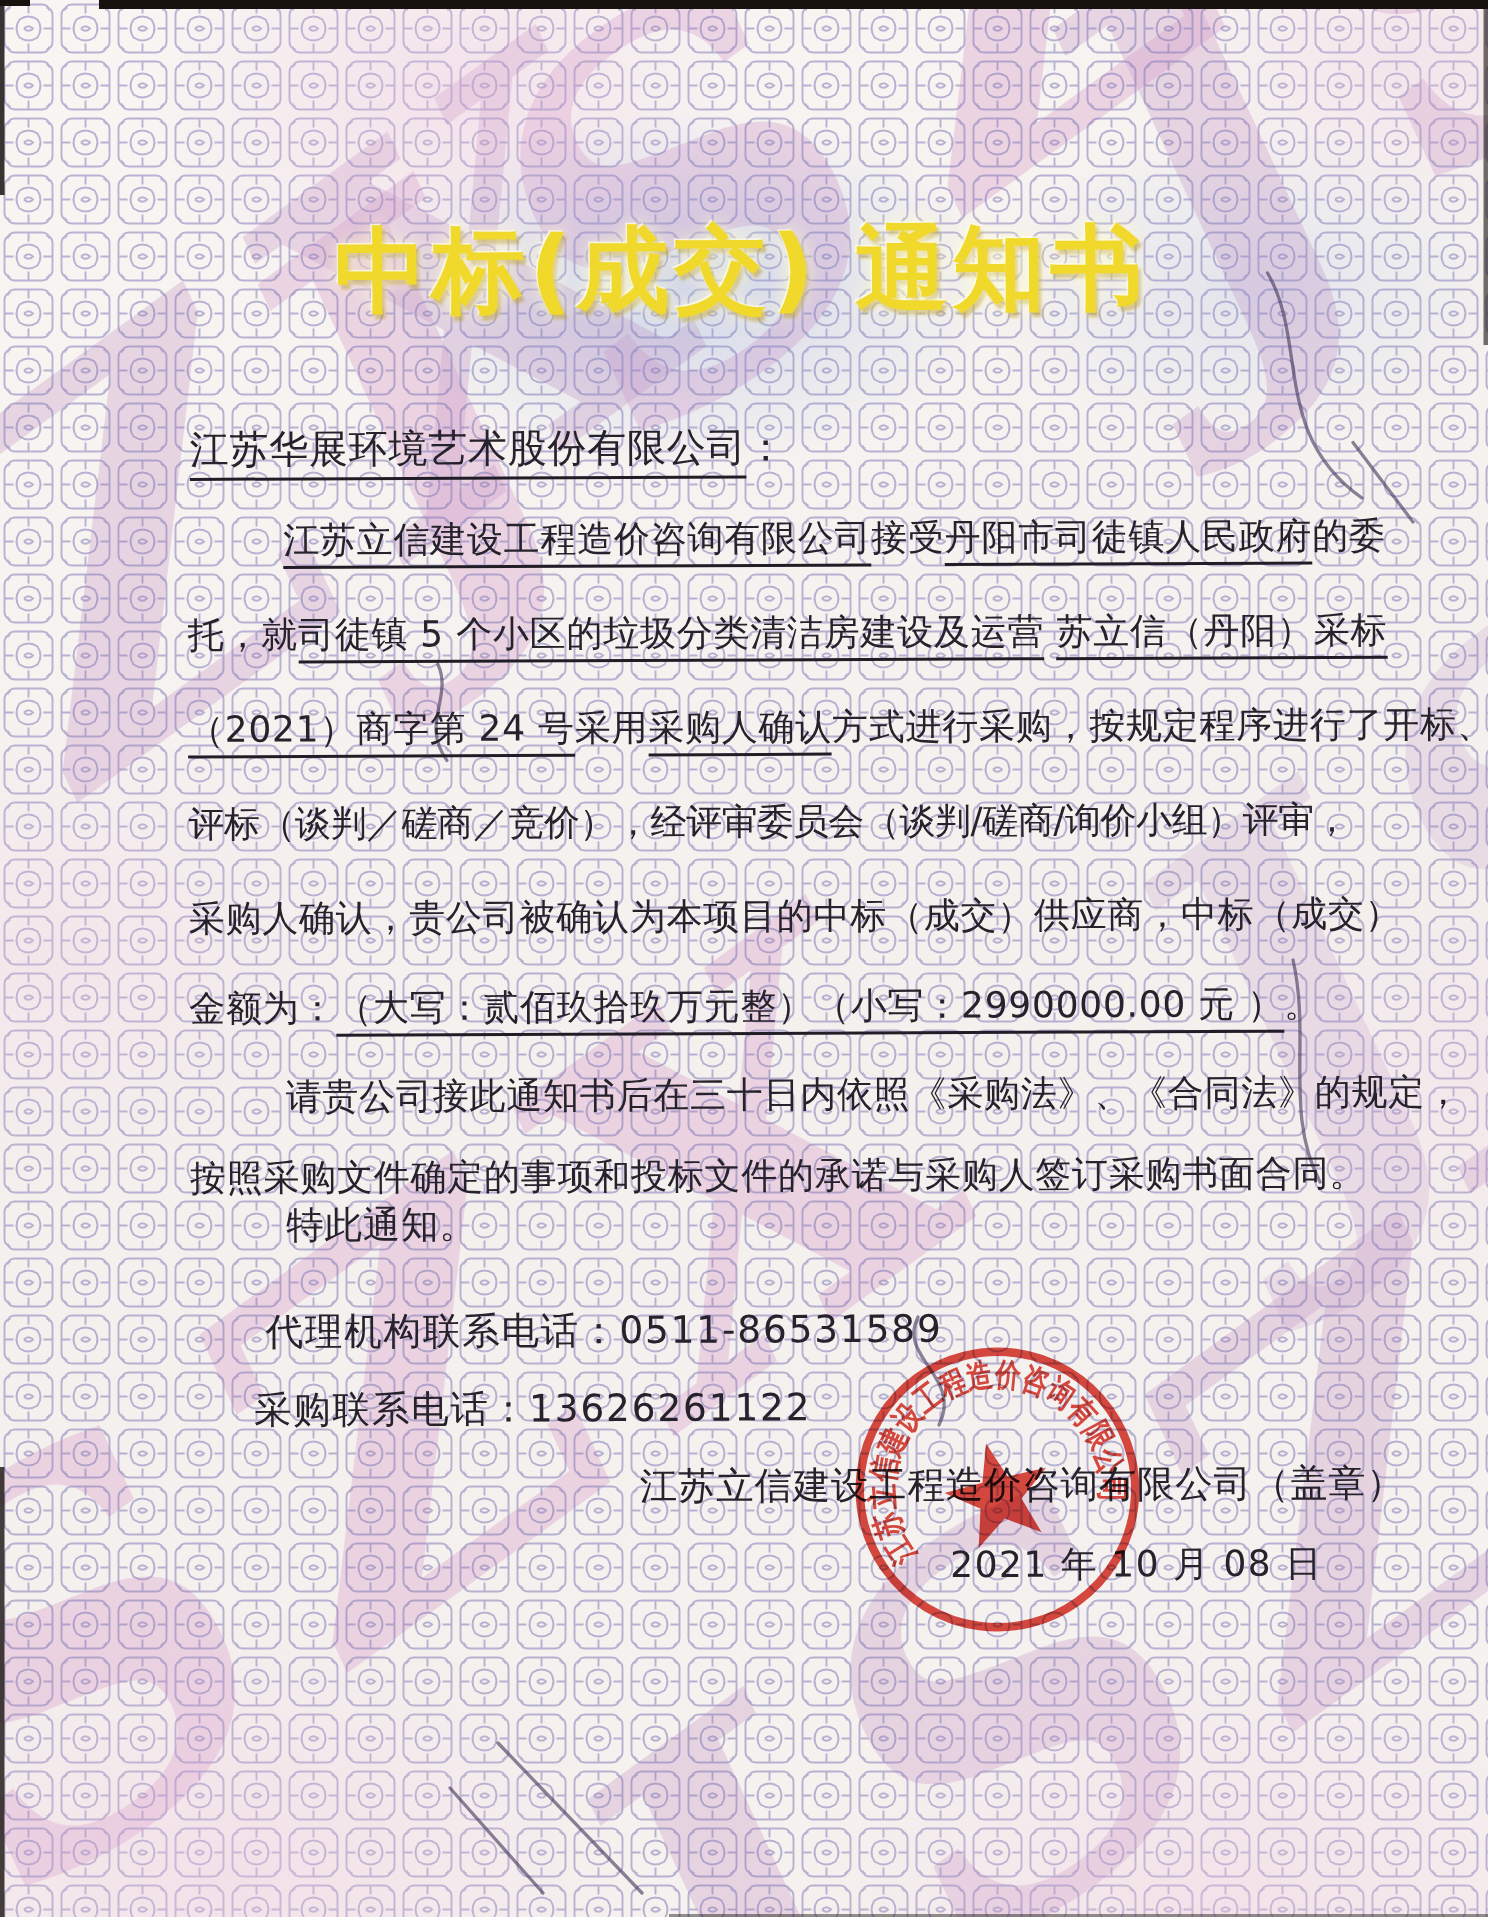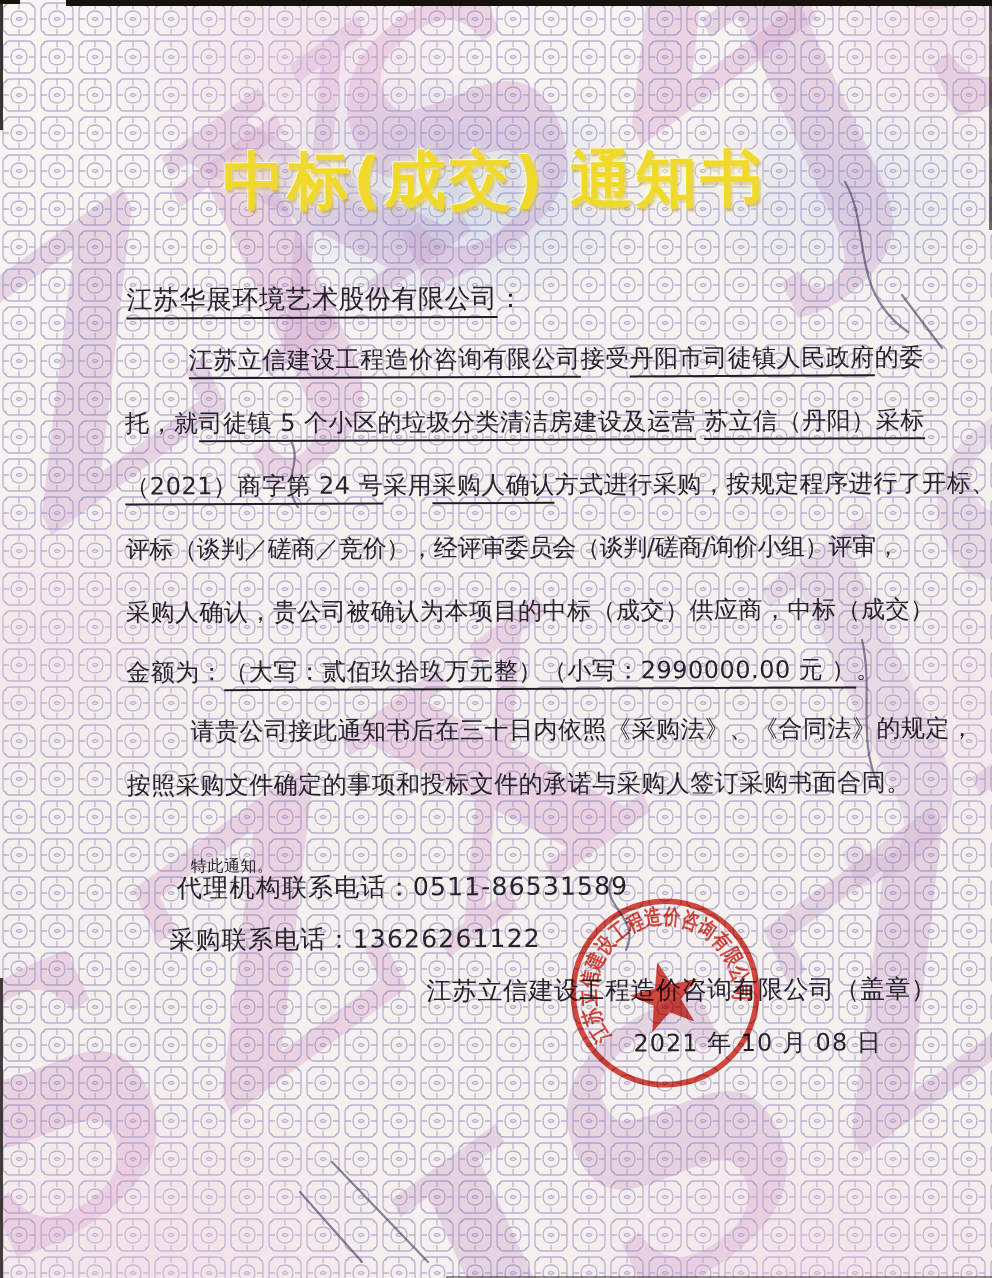--- a/index.html
+++ b/index.html
@@ -43,21 +43,21 @@
   .u{border-bottom:2px solid #211d27;padding-bottom:3px;}
   .ln0{top:281px;left:128px;font-size:26px;}
   .ln1{top:343px;left:190px;}
   .ln2{top:406px;left:126px;}
   .ln3{top:469px;left:126px;}
   .ln4{top:532px;left:126px;letter-spacing:-.3px;}
   .ln5{top:595px;left:126px;}
   .ln6{top:655px;left:126px;}
   .ln7{top:714px;left:190px;}
   .ln8{top:768px;left:126px;}
-  .ln9{top:855px;left:190px;font-size:16px;}
+  .ln9{top:799px;left:190px;font-size:25px;}
   .ln10{top:870px;left:176px;font-size:25px;letter-spacing:1.2px;}
   .ln11{top:922px;left:168px;font-size:25px;letter-spacing:1.2px;}
   .ln12{top:974px;right:57px;font-size:25px;}
   .ln13{top:1028px;right:112px;font-size:24px;letter-spacing:1px;}
 
   
   .seal{position:absolute;left:563px;top:891px;width:204px;height:204px;z-index:6;
         transform:rotate(-14deg);opacity:.88;mix-blend-mode:multiply;}
 
   

